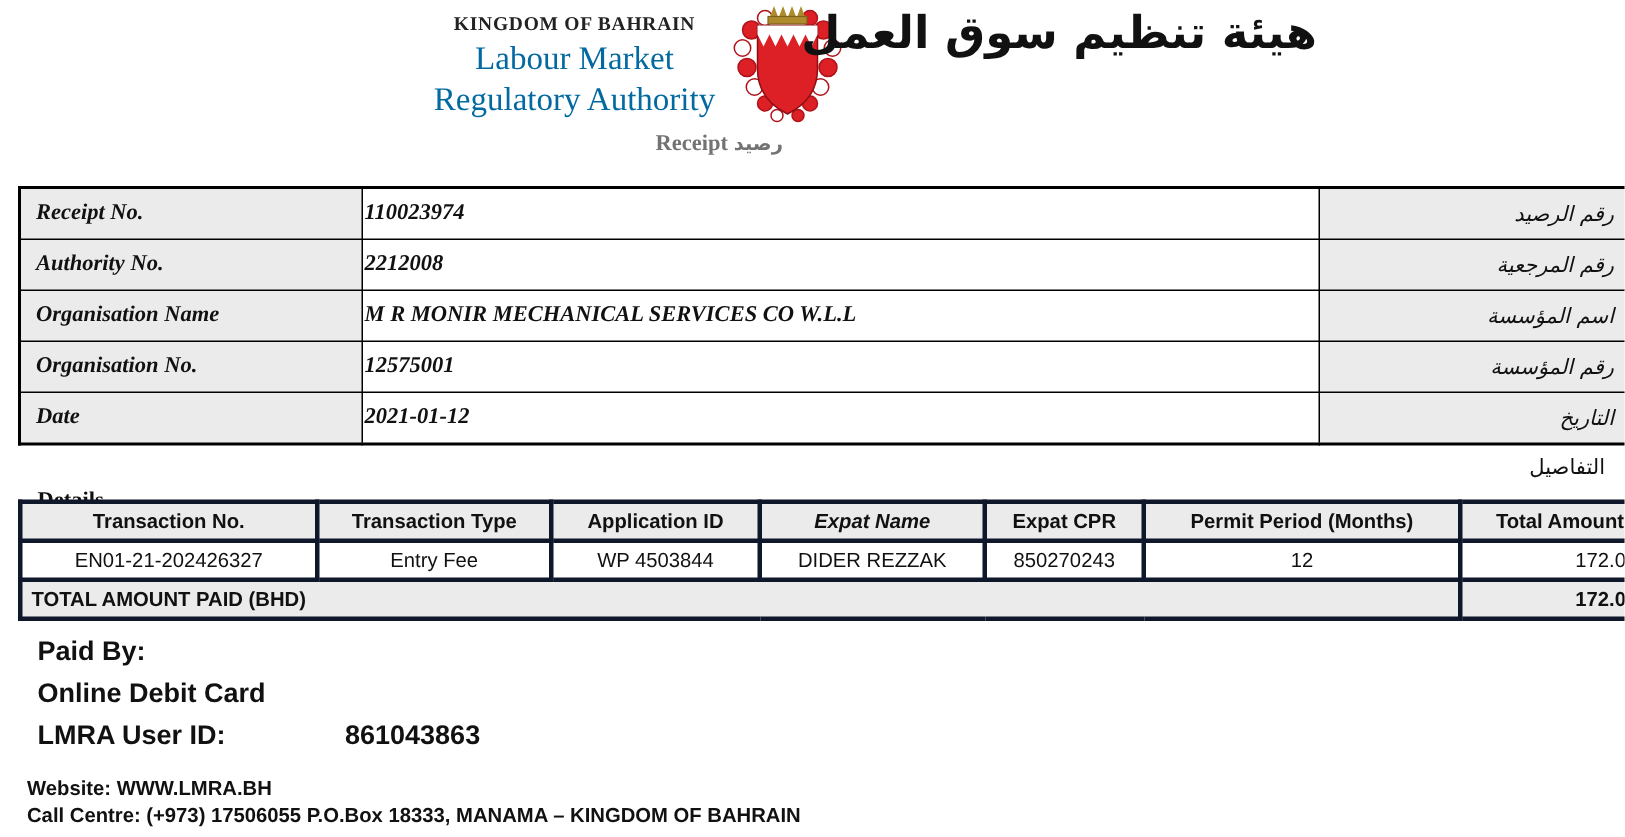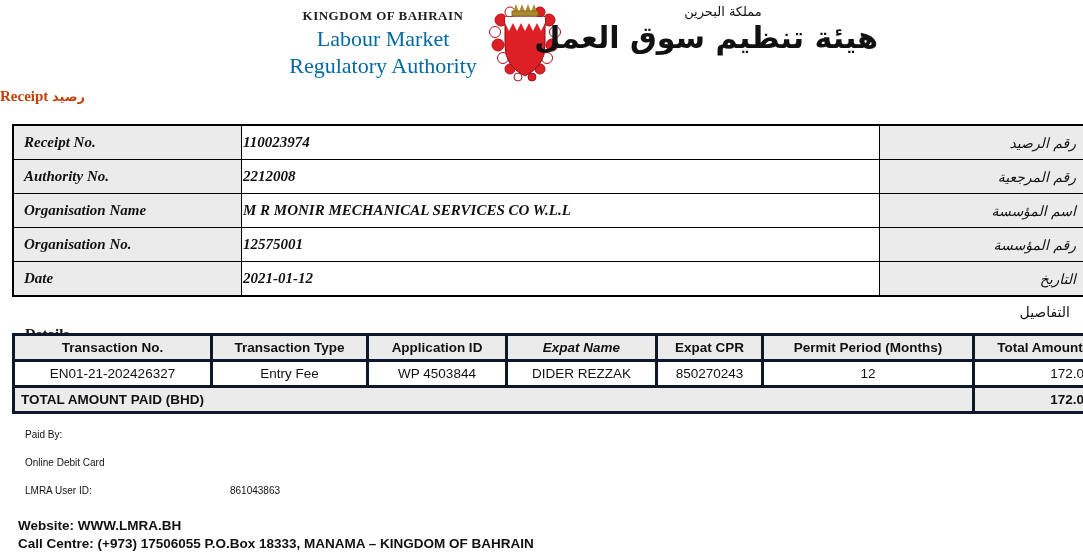--- a/index.html
+++ b/index.html
@@ -10,22 +10,22 @@
   .arabic{font-family:"DejaVu Sans",sans-serif;direction:rtl;}
 
   
   .hdr-english{position:absolute;left:272px;top:8px;width:222px;text-align:center;}
   .hdr-kingdom{font-size:13px;font-weight:bold;letter-spacing:.5px;color:#222;}
   .hdr-org{font-size:22px;line-height:24px;color:#0369a1;margin-top:3px;}
   .crest{position:absolute;left:484px;top:2px;width:82px;height:84px;}
   .hdr-arabic{position:absolute;left:568px;top:4px;width:310px;text-align:center;color:#111;}
   .hdr-arabic-kingdom{font-size:13px;}
   .hdr-arabic-org{font-size:30px;font-weight:bold;line-height:34px;white-space:nowrap;margin-top:2px;}
-  .receipt-line{position:absolute;left:0;top:88px;width:959px;
-    font-size:15px;font-weight:bold;color:#c2410c;}
+  .receipt-line{position:absolute;left:0;top:88px;width:959px;text-align:center;
+    font-size:15px;font-weight:bold;color:#737373;}
   .receipt-line .arabic{font-size:13px;}
 
   
   table{border-collapse:collapse;}
   .info-table{position:absolute;left:12px;top:124px;width:1058px;
     border:2px solid #000;table-layout:fixed;}
   .info-table td{border:1px solid #000;height:31px;font-size:15px;font-weight:bold;font-style:italic;}
   .info-table .c-label{width:216px;background:#ebebeb;padding-left:10px;}
   .info-table .c-value{width:635px;text-align:left;}
   .info-table .c-ar{width:195px;background:#ebebeb;text-align:right;padding-right:10px;
@@ -46,21 +46,21 @@
   .details-table .col3{width:145px;font-style:italic;}
   .details-table .col4{width:101px;}
   .details-table .col5{width:206px;}
   .details-table .col6{width:128px;}
   .details-table .amount{text-align:right;padding-right:6px;}
   .details-table .total-row td{background:#ebebeb;font-weight:bold;}
   .details-table .total-label{text-align:left;padding-left:6px;}
 
   
   .payment{position:absolute;left:25px;top:420px;width:700px;
-    font-family:"Liberation Sans","DejaVu Sans",sans-serif;font-size:10px;font-weight:normal;}
+    font-family:"Liberation Sans","DejaVu Sans",sans-serif;font-size:18px;font-weight:bold;}
   .payment .prow{display:flex;height:28px;align-items:center;}
   .payment .plabel{width:205px;}
 
   
   .footer{position:absolute;left:18px;top:517px;
     font-family:"Liberation Sans","DejaVu Sans",sans-serif;font-size:13.5px;font-weight:bold;line-height:18px;}
 </style>
 </head>
 <body>
 
@@ -95,21 +95,20 @@
       <rect x="28" y="9" width="26" height="5" fill="#ad8b2c" stroke="#7c621c" stroke-width="0.8"></rect>
     </g>
 
     <path d="M21,15 H61 V44 Q61,64 41,74 Q21,64 21,44 Z" fill="#dd1f26" stroke="#8e0e14" stroke-width="1"></path>
 
     <polygon fill="#fff" points="21,15 61,15 61,21 57,29 53,21 49,29 45,21 41,29 37,21 33,29 29,21 25,29 21,21"></polygon>
   </svg>
 </div>
 
 <div class="hdr-arabic">
-  <div class="hdr-arabic-kingdom arabic">مملكة البحرين</div>
   <div class="hdr-arabic-org arabic">هيئة تنظيم سوق العمل</div>
 </div>
 
 <div class="receipt-line">
   <span>Receipt</span>
   <span class="arabic">رصيد</span>
 </div>
 
 <table class="info-table">
   <tbody>

